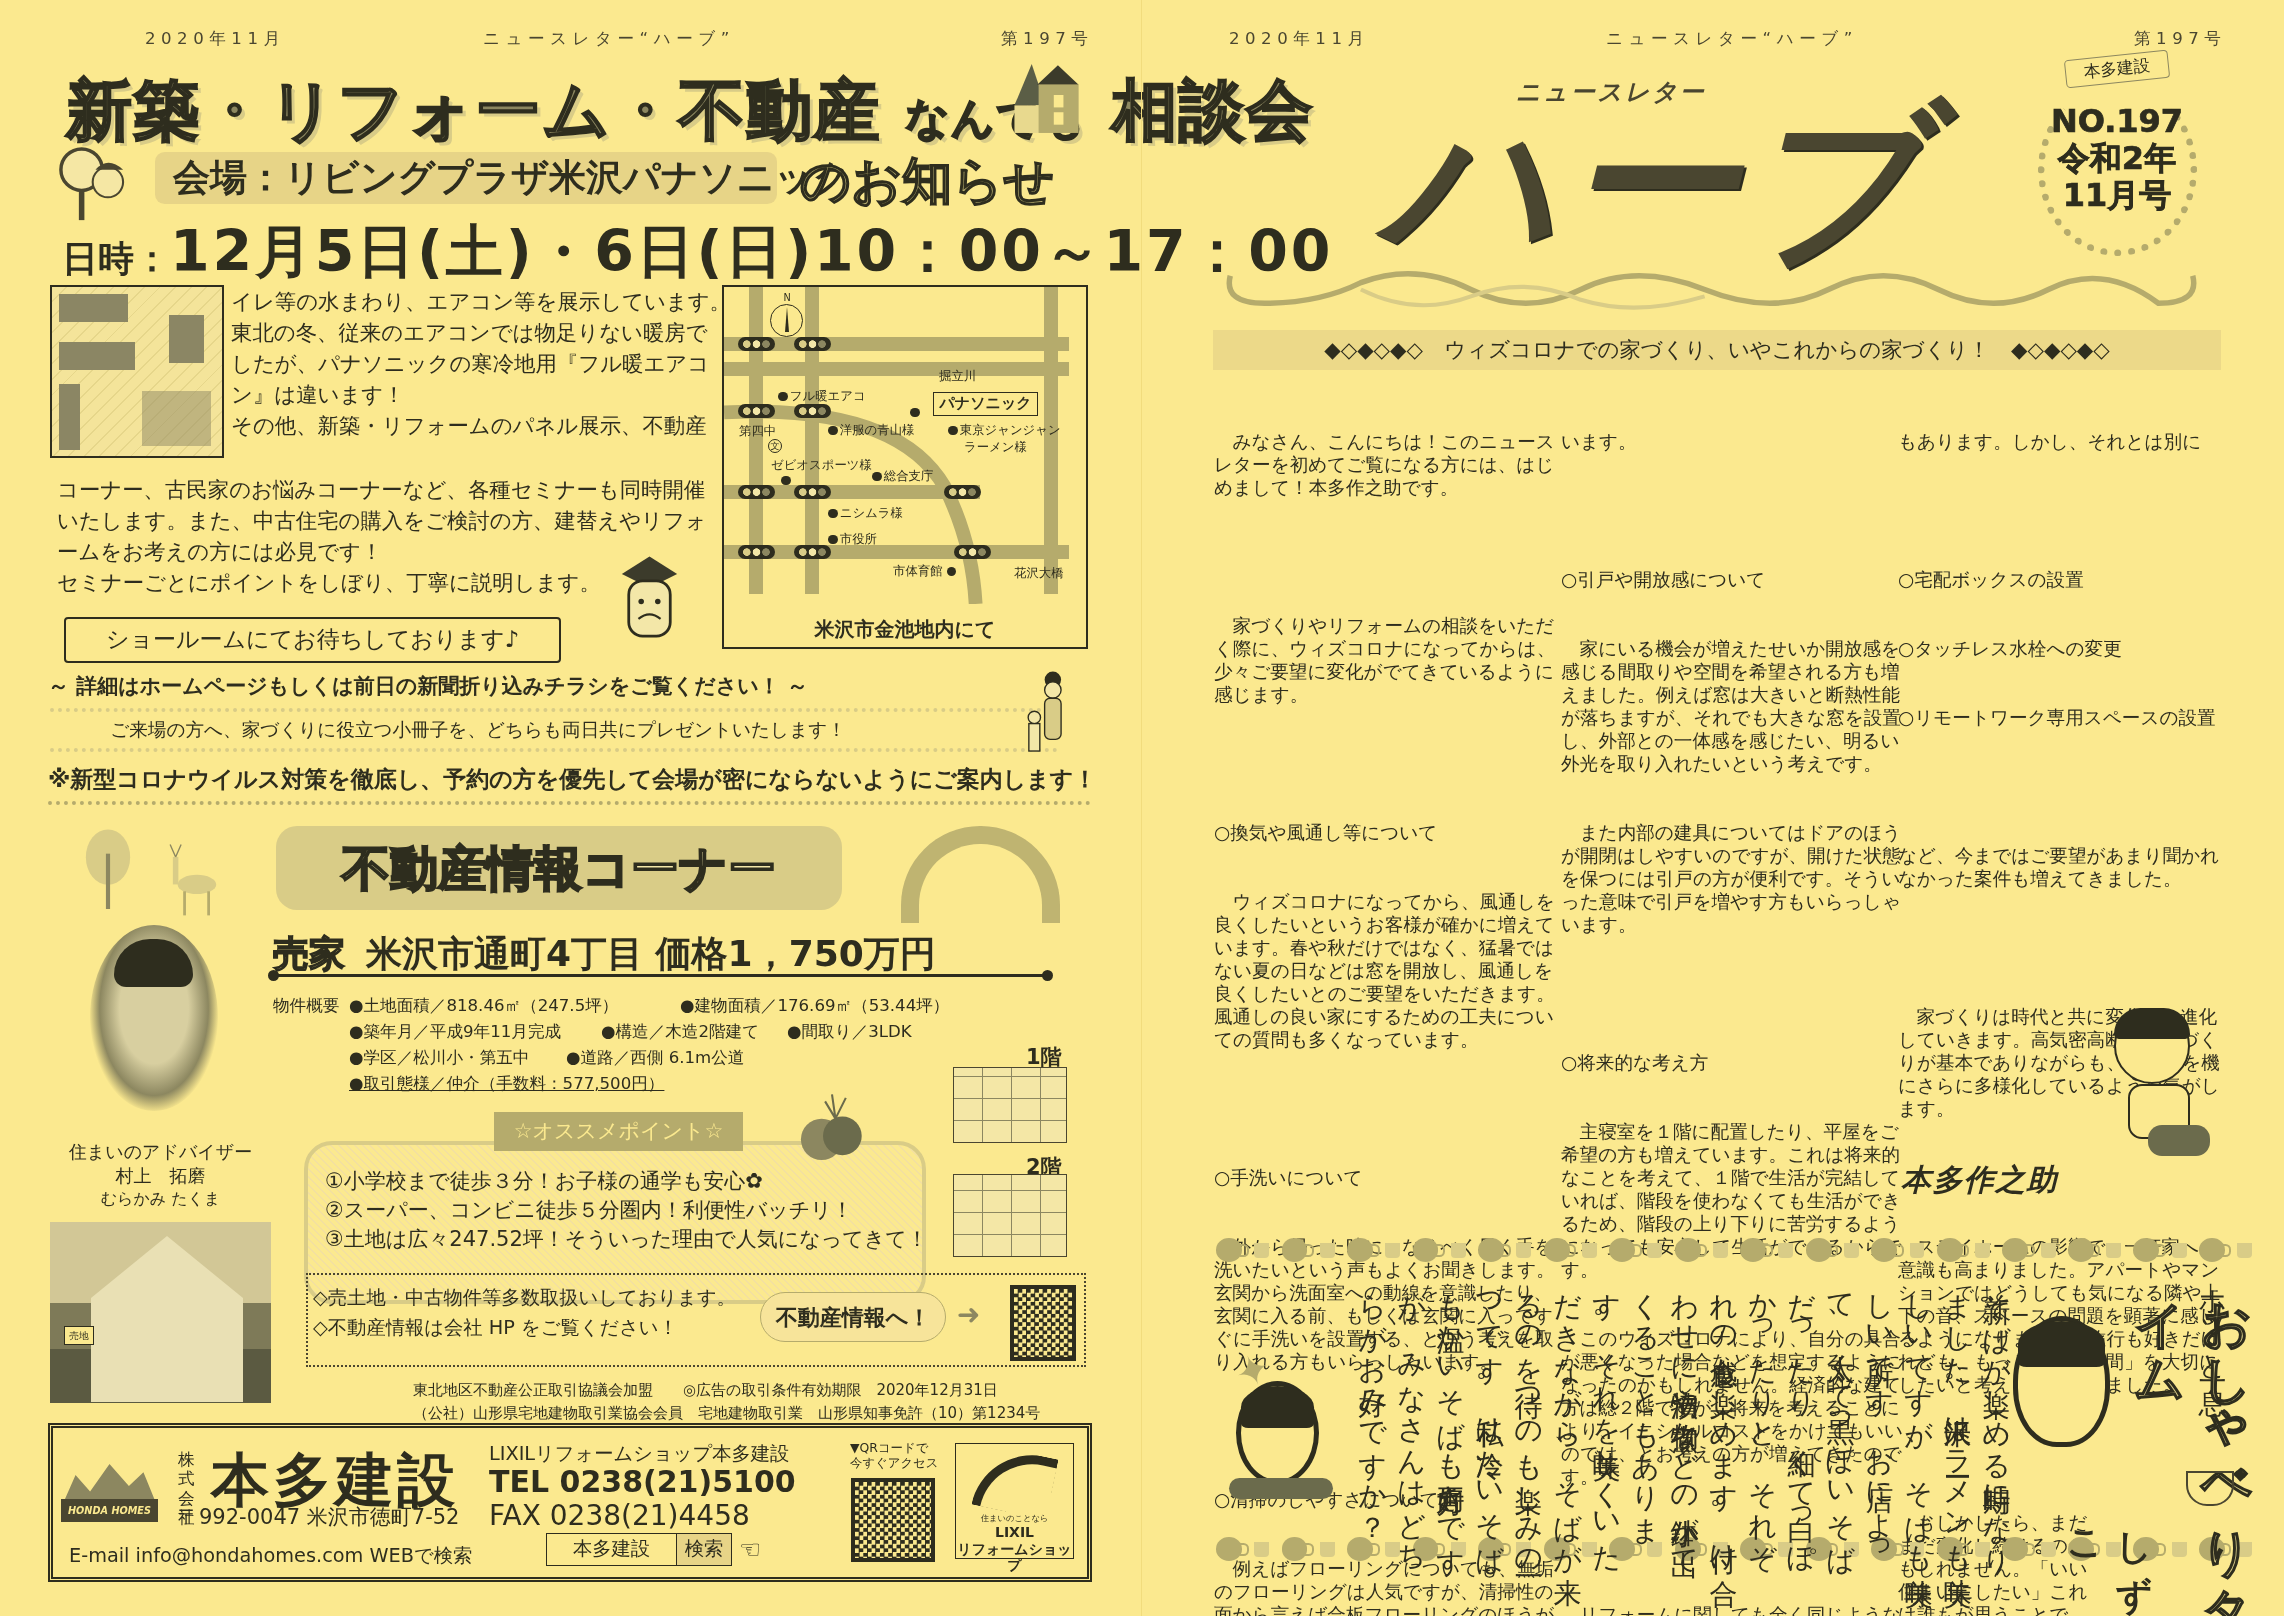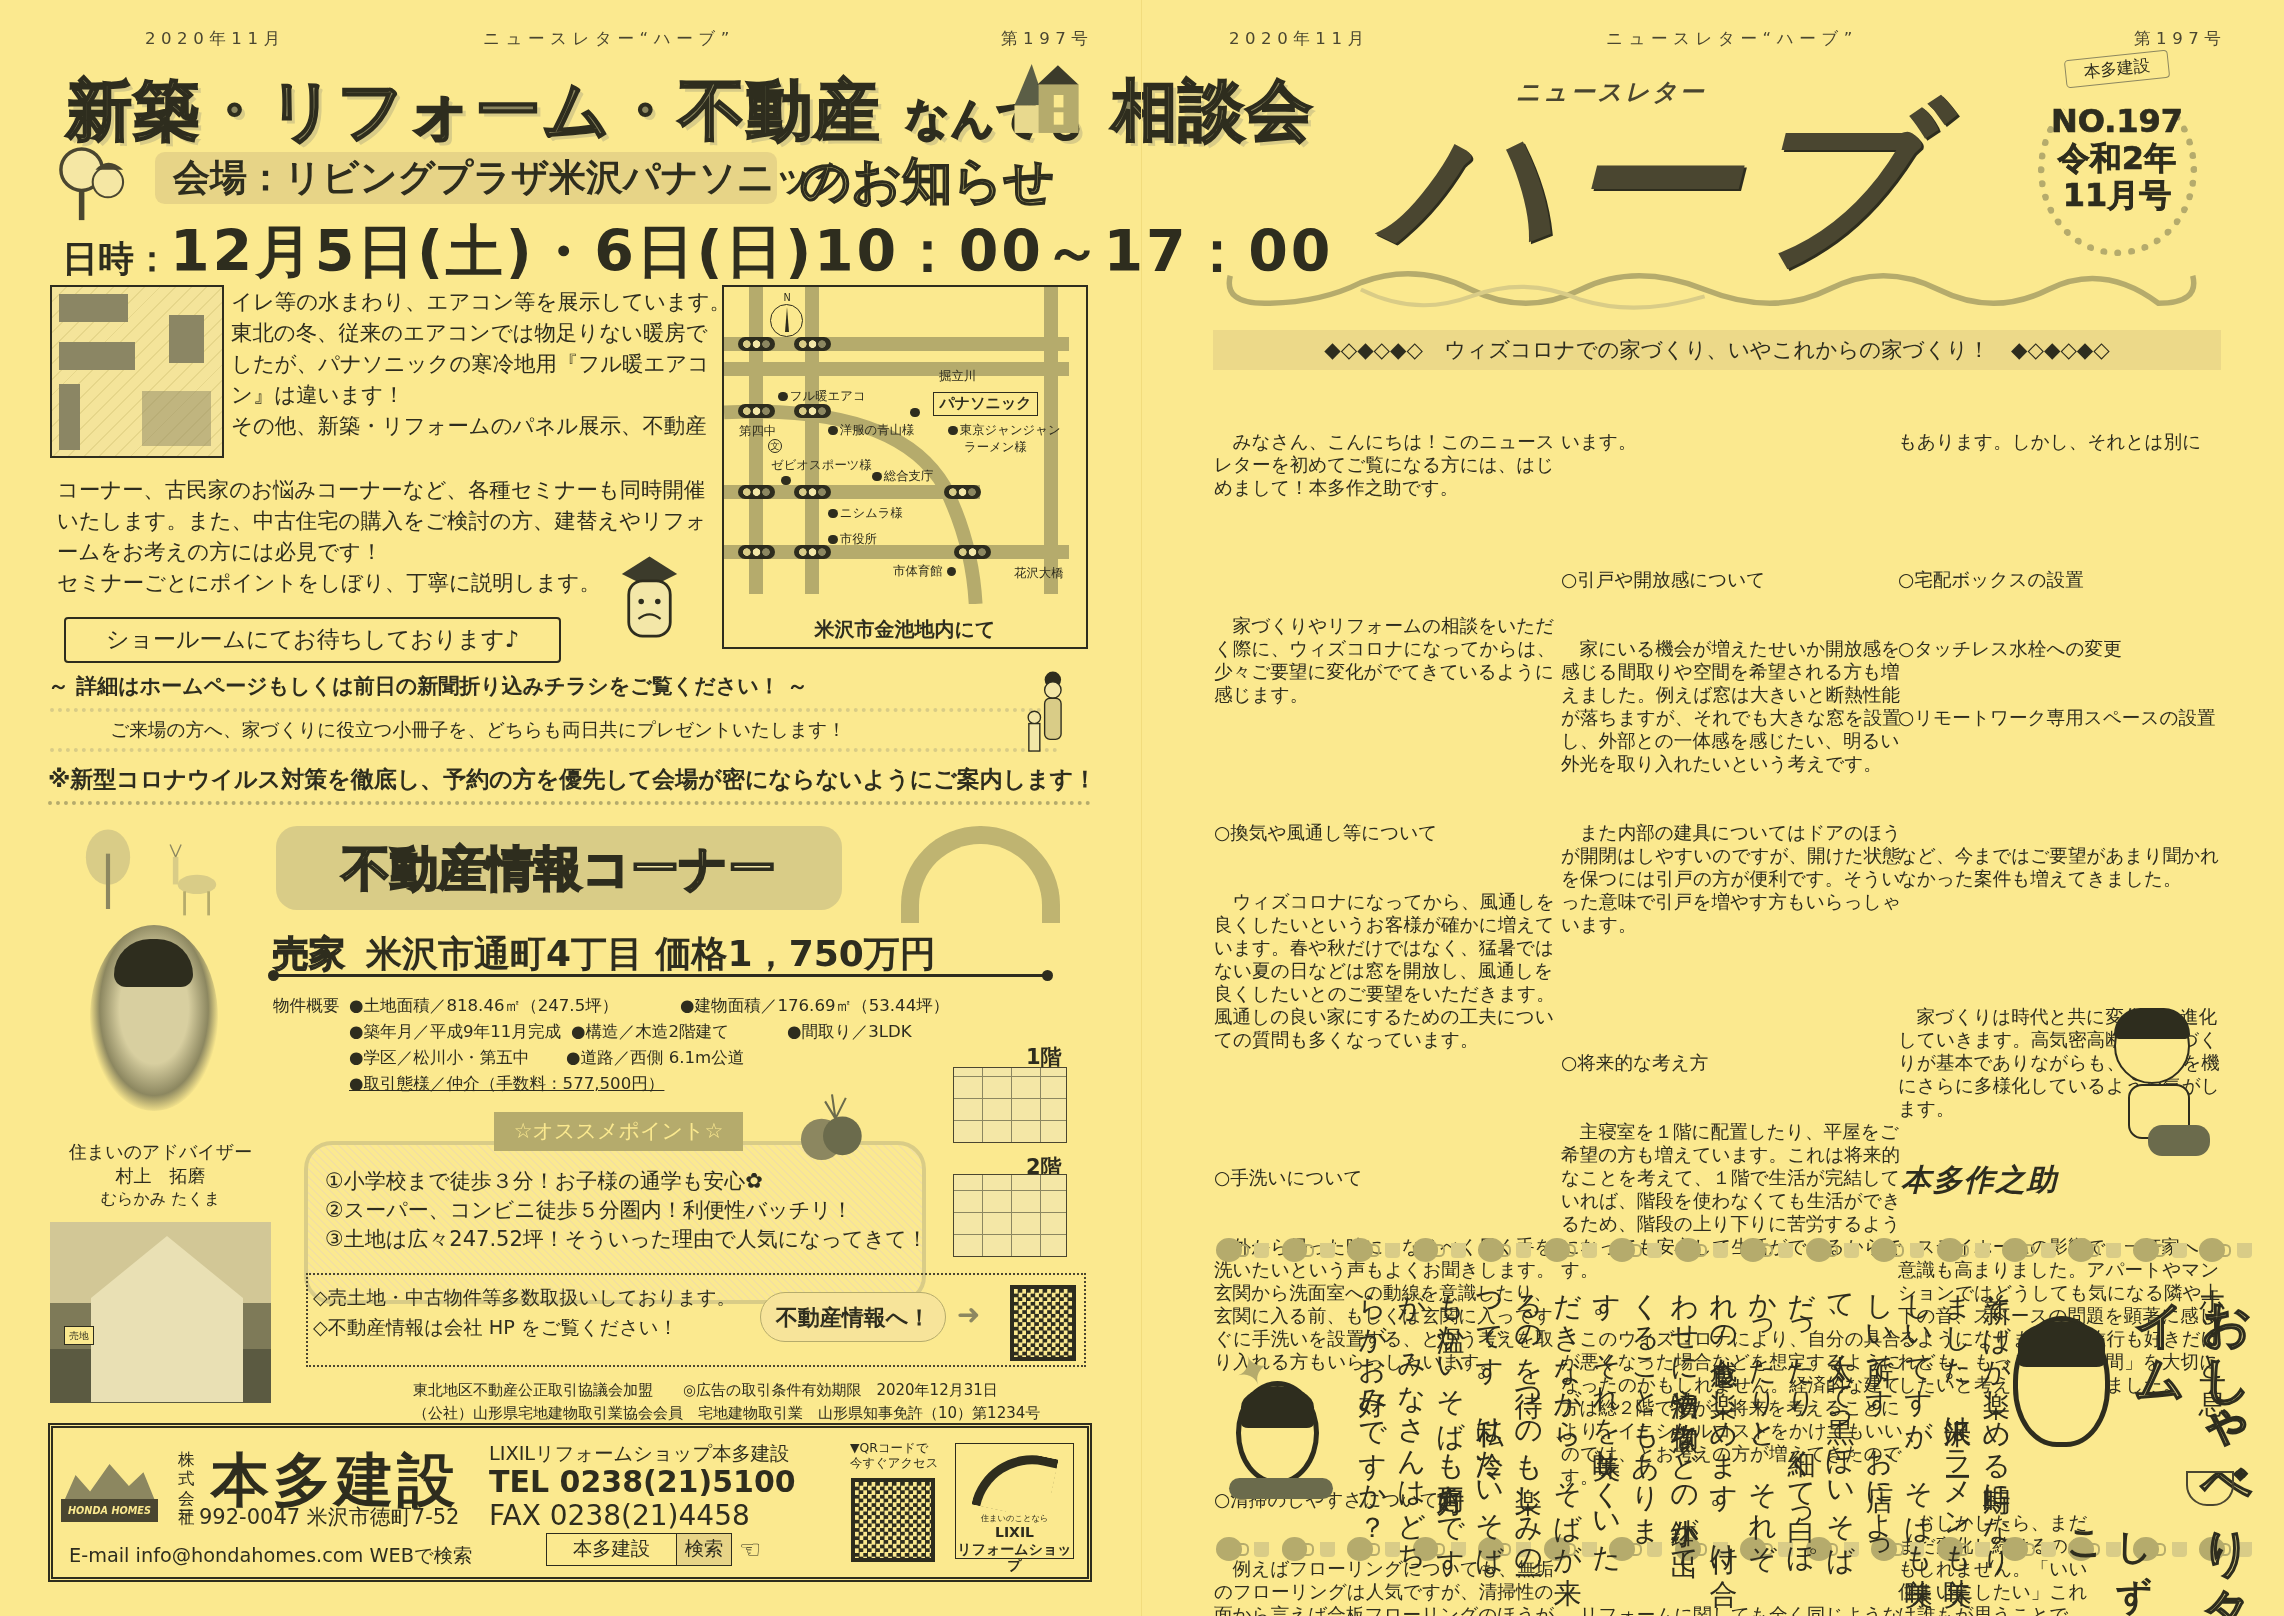--- a/index.html
+++ b/index.html
@@ -332,21 +332,21 @@
 
   <div class="sale-line">
     <span class="tag">売家</span><span>米沢市通町4丁目 価格1，750万円</span>
   </div>
   <div class="sale-rule"></div>
 
   <div class="spec" style="left:273px;top:995px">物件概要</div>
   <div class="spec" style="left:349px;top:995px">●土地面積／818.46㎡（247.5坪）</div>
   <div class="spec" style="left:680px;top:995px">●建物面積／176.69㎡（53.44坪）</div>
   <div class="spec" style="left:349px;top:1021px">●築年月／平成9年11月完成</div>
-  <div class="spec" style="left:571px;top:1021px">●構造／木造2階建て</div>
+  <div class="spec" style="left:601px;top:1021px">●構造／木造2階建て</div>
   <div class="spec" style="left:787px;top:1021px">●間取り／3LDK</div>
   <div class="spec" style="left:349px;top:1047px">●学区／松川小・第五中</div>
   <div class="spec" style="left:566px;top:1047px">●道路／西側 6.1m公道</div>
   <div class="spec" style="left:349px;top:1073px;text-decoration:underline">●取引態様／仲介（手数料：577,500円）</div>
 
   <div class="floor-label" style="left:1026px;top:1043px">1階</div>
   <div class="floorplan" style="left:953px;top:1067px;width:114px;height:76px"></div>
   <div class="floor-label" style="left:1026px;top:1153px">2階</div>
   <div class="floorplan" style="left:953px;top:1174px;width:114px;height:83px"></div>
 

